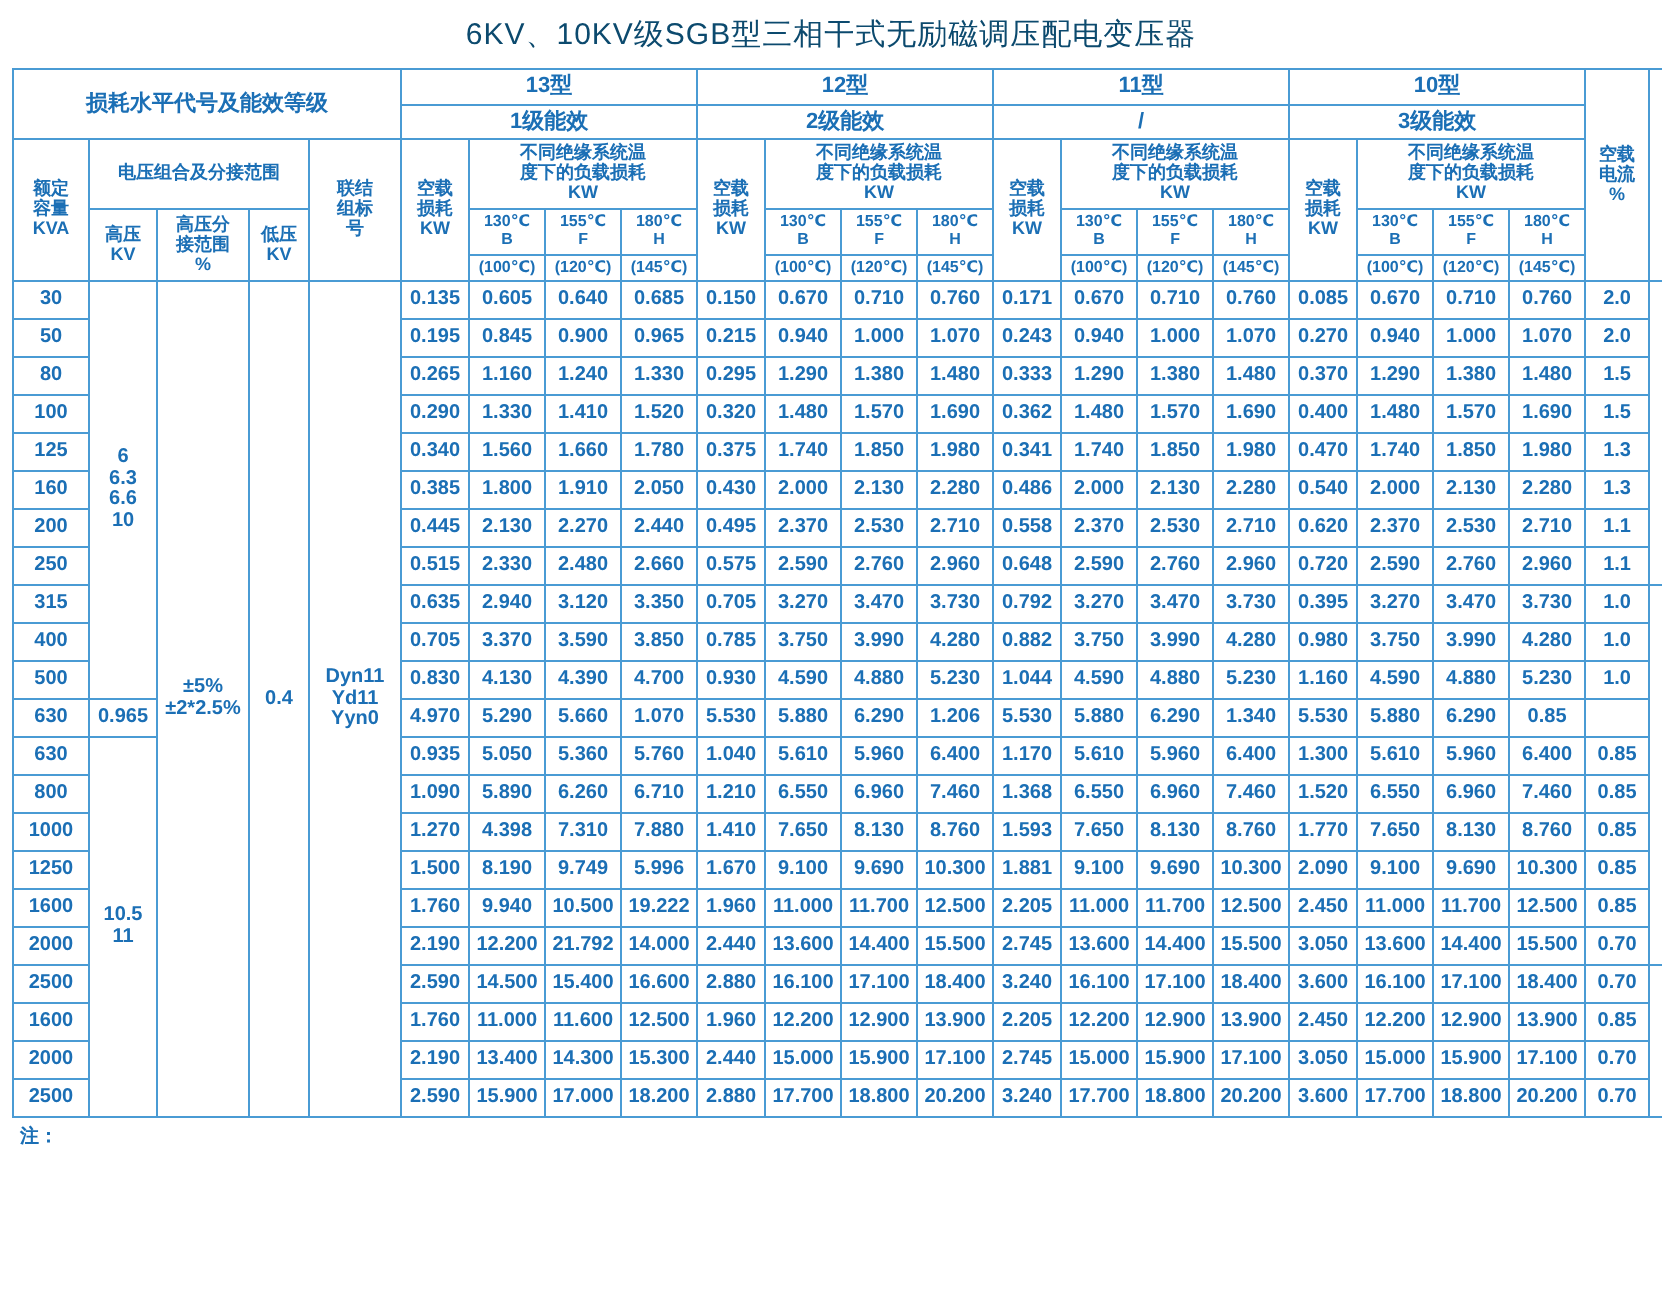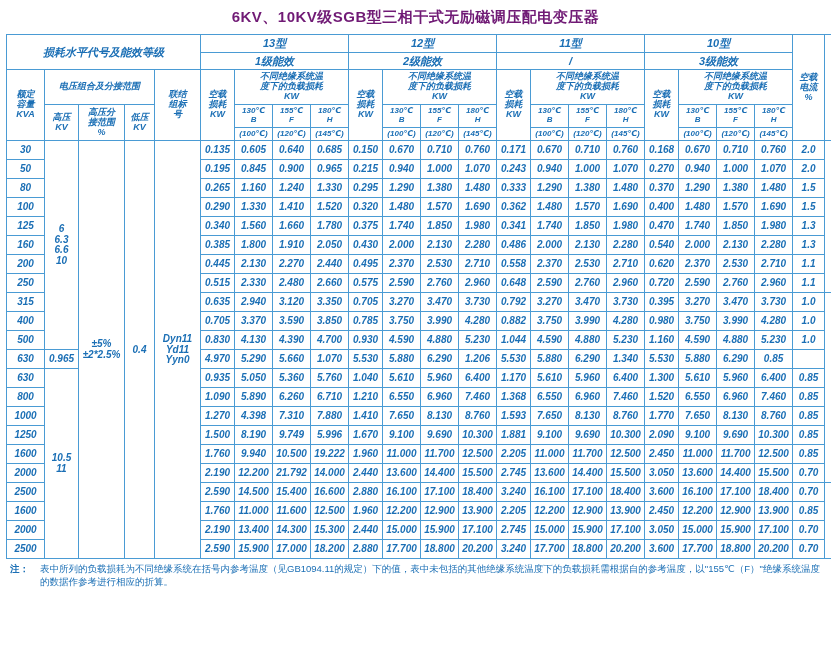--- a/index.html
+++ b/index.html
@@ -1,26 +1,26 @@
 <!DOCTYPE html>
 <html><head>
 <meta charset="utf-8">
 <style>
   html,body{margin:0;padding:0;background:#ffffff;}
   body{width:831px;height:652px;font-family:"Liberation Sans","DejaVu Sans",sans-serif;color:#1b6fb5;}
   .page{position:relative;width:831px;height:652px;box-sizing:border-box;padding:0 6px;}
-  .title{text-align:center;font-size:15px;font-weight:bold;color:#701a75;padding:8px 0 7px 0;letter-spacing:0.5px;}
+  .title{text-align:center;font-size:15px;font-weight:normal;color:#0c4a6e;padding:8px 0 7px 0;letter-spacing:0.5px;}
   table{border-collapse:collapse;width:819px;table-layout:fixed;}
   td,th{border:1px solid #4a9bd4;color:#1b6fb5;text-align:center;vertical-align:middle;font-weight:bold;padding:0;}
   .hdr{font-size:11px;line-height:1.15;}
   .hdr-sm{font-size:9px;line-height:1.1;}
   .hdr-xs{font-size:8px;line-height:1.1;}
   .num{font-size:10px;line-height:1.05;height:18px;}
   .note{font-size:9.5px;line-height:1.35;color:#1b6fb5;padding:4px 4px 0 4px;text-align:left;}
-  .tblwrap{padding:0 0 0 0;font-style:italic;}
+  .tblwrap{padding:0 0 0 0;}
   .cellpad{padding:2px 1px;}
   .notelabel{float:left;width:30px;font-weight:bold;}
   .notebody{margin-left:30px;display:block;}
 </style>
 </head>
 <body>
 
 <div class="page">
 
   <div class="title">6KV、10KV级SGB型三相干式无励磁调压配电变压器</div>
@@ -245,21 +245,21 @@
       <td class="num">0.640</td>
       <td class="num">0.685</td>
       <td class="num">0.150</td>
       <td class="num">0.670</td>
       <td class="num">0.710</td>
       <td class="num">0.760</td>
       <td class="num">0.171</td>
       <td class="num">0.670</td>
       <td class="num">0.710</td>
       <td class="num">0.760</td>
-      <td class="num">0.168</td>
+      <td class="num">0.085</td>
       <td class="num">0.670</td>
       <td class="num">0.710</td>
       <td class="num">0.760</td>
       <td class="num">2.0</td>
       <td class="num" rowspan="8">4</td>
     </tr>
 
     <tr>
       <td class="num">50</td>
       <td class="num">0.195</td>
@@ -688,16 +688,15 @@
       <td class="num">20.200</td>
       <td class="num">0.70</td>
     </tr>
 
   </tbody>
       </table>
   </div>
 
   <div class="note">
     <span class="notelabel">注：</span>
-    <span class="notebody">表中所列的负载损耗为不同绝缘系统在括号内参考温度（见GB1094.11的规定）下的值，表中未包括的其他绝缘系统温度下的负载损耗需根据自的参考温度，以"155℃（F）"绝缘系统温度的数据作参考进行相应的折算。</span>
   </div>
 
 </div>
 
 </body></html>

